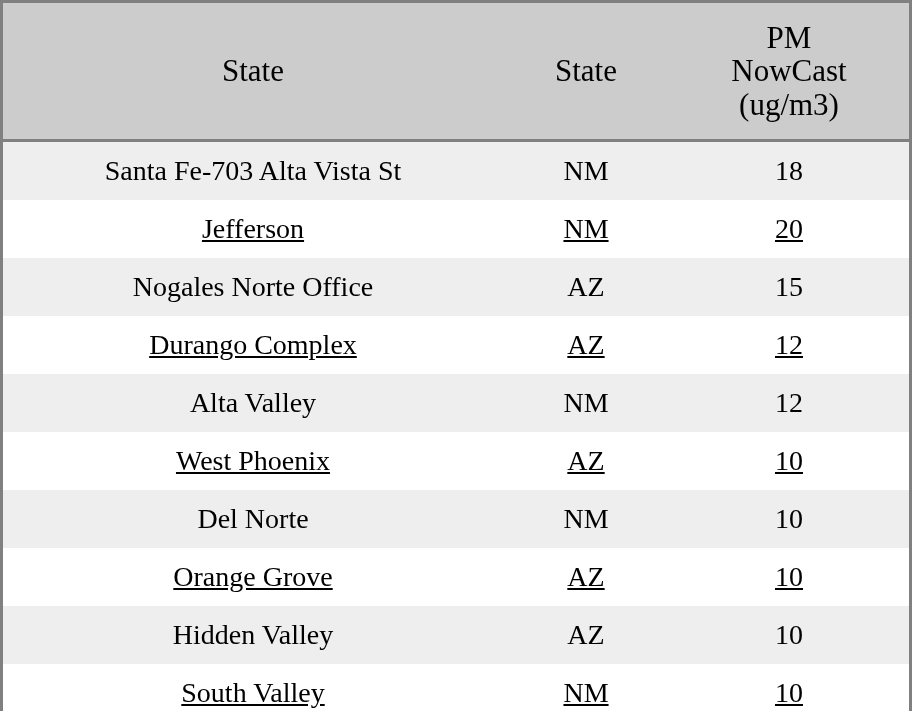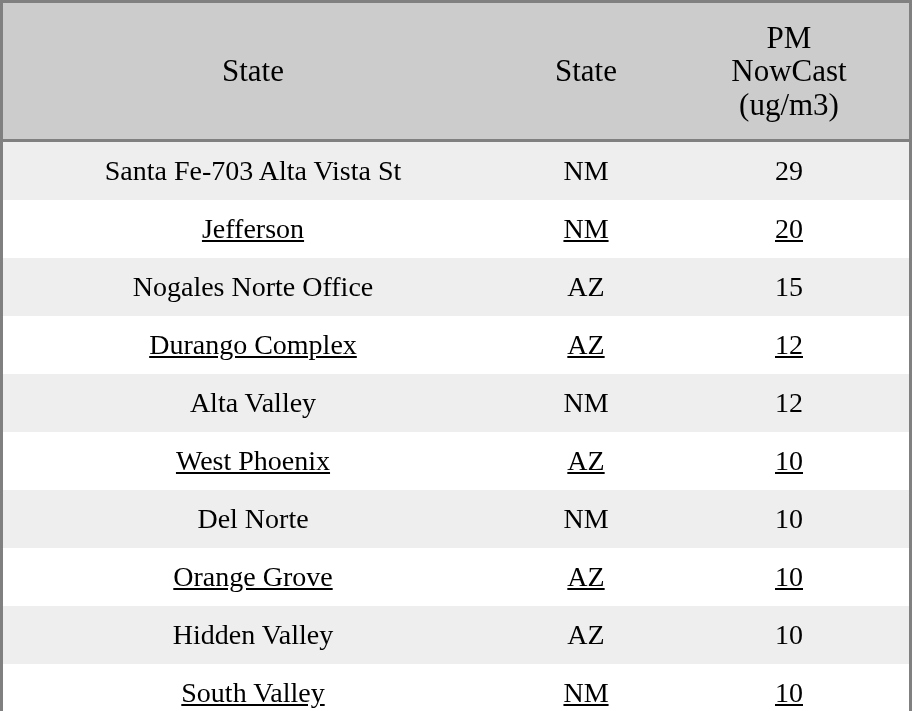--- a/index.html
+++ b/index.html
@@ -83,21 +83,21 @@
           <span>PM</span><br>
           <span>NowCast</span><br>
           <span>(ug/m3)</span>
         </th>
       </tr>
     </thead>
     <tbody>
       <tr class="odd">
         <td>Santa Fe-703 Alta Vista St</td>
         <td>NM</td>
-        <td>29</td>
+        <td>18</td>
       </tr>
       <tr class="even">
         <td>Jefferson</td>
         <td>NM</td>
         <td>20</td>
       </tr>
       <tr class="odd">
         <td>Nogales Norte Office</td>
         <td>AZ</td>
         <td>15</td>

